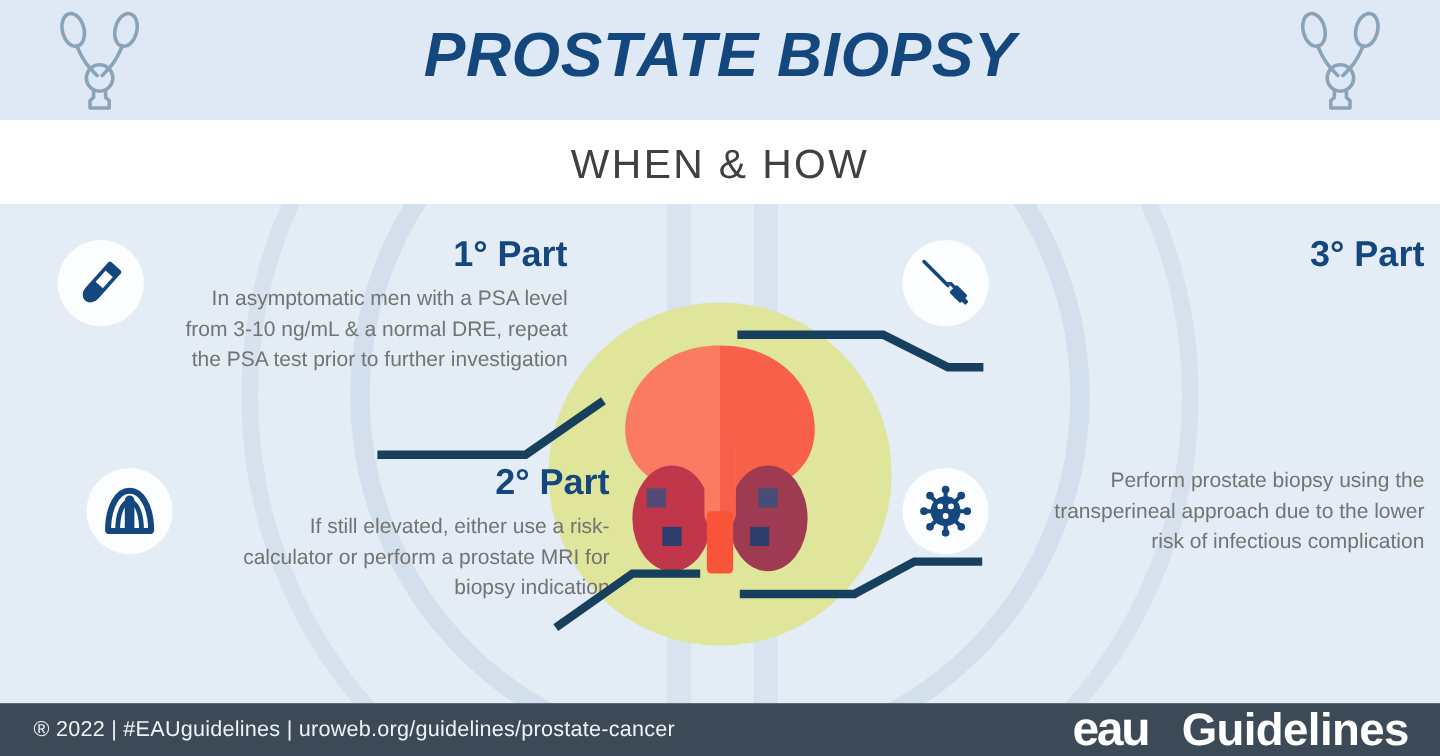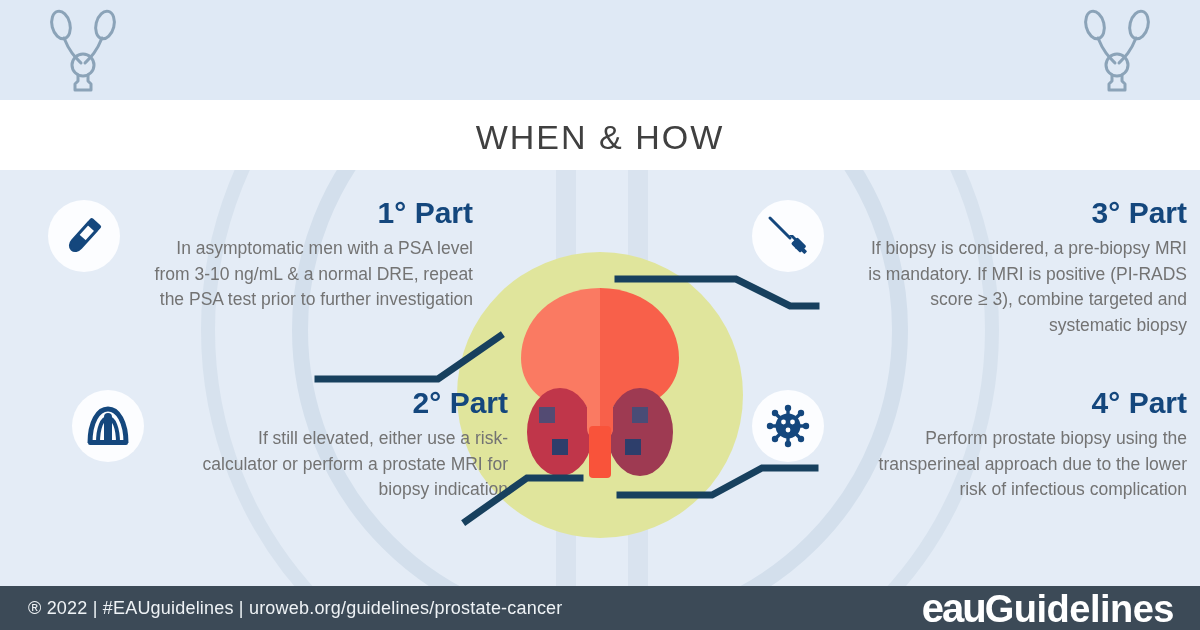--- a/index.html
+++ b/index.html
@@ -83,21 +83,21 @@
   .footer {
     position:absolute; left:0; bottom:0; width:1200px; height:44px;
     background:#3c4a57; z-index:6;
   }
   .footer-text {
     position:absolute; left:28px; top:50%; transform:translateY(-50%);
     color:#eef2f5; font-size:18px; font-weight:300; letter-spacing:0.2px;
   }
   .footer-logo {
     position:absolute; right:26px; top:50%; transform:translateY(-50%);
-    display:flex; align-items:baseline; color:#ffffff;
+    display:flex; align-items:baseline; color:#ffffff;gap:28px;
   }
   .logo-eau {
     font-size:40px; font-weight:bold; letter-spacing:-2px; line-height:1;
   }
   .logo-guidelines {
     font-size:38px; font-weight:700; letter-spacing:-0.5px; line-height:1;
   }
 </style>
 </head>
 <body>
@@ -139,20 +139,21 @@
         <ellipse cx="13" cy="17" rx="9" ry="14" transform="rotate(-14 13 17)"></ellipse>
         <ellipse cx="57" cy="17" rx="9" ry="14" transform="rotate(14 57 17)"></ellipse>
         <path d="M16 30 C22 45, 28 50, 33 55"></path>
         <path d="M54 30 C48 45, 42 50, 37 55"></path>
         <circle cx="35" cy="57" r="11"></circle>
         <path d="M30 67 L30 73 L27 76 L27 82 L43 82 L43 76 L40 73 L40 67"></path>
       </g>
     </svg>
   </div>
 
+  <div class="title">PROSTATE BIOPSY</div>
   <div class="subtitle-band"></div>
   <div class="subtitle">WHEN &amp; HOW</div>
 
   <div class="center-art">
     <svg width="290" height="290" viewBox="0 0 290 290">
       <circle cx="145" cy="145" r="143" fill="#e0e59c"></circle>
 
       <path d="M145 38 C96 38, 66 72, 66 108 C66 134, 84 152, 106 156 L145 156 Z" fill="#fa7a62"></path>
       <path d="M145 38 C194 38, 224 72, 224 108 C224 134, 206 152, 184 156 L145 156 Z" fill="#f8604a"></path>
 
@@ -217,21 +218,20 @@
       <div class="icon-circle">
         <svg width="46" height="46" viewBox="0 0 46 46">
           <line x1="5" y1="5" x2="25" y2="25" stroke="#14477d" stroke-width="3" stroke-linecap="round"></line>
           <path d="M24 22 L32 30 L30 36 L36 30 L28 22 Z" fill="#14477d"></path>
           <rect x="27" y="27" width="13" height="9" rx="1.5" fill="#14477d" transform="rotate(45 33 32)"></rect>
           <rect x="35" y="35" width="7" height="4" rx="1" fill="#14477d" transform="rotate(45 38 37)"></rect>
         </svg>
       </div>
       <div class="txt">
         <h2>3° Part</h2>
-        <p>If biopsy is considered, a pre-biopsy MRI is mandatory. If MRI is positive (PI-RADS score ≥ 3), combine targeted and systematic biopsy</p>
       </div>
     </div>
 
     <div class="block" id="b4">
       <div class="icon-circle">
         <svg width="44" height="44" viewBox="0 0 44 44">
           <g stroke="#14477d" stroke-width="3.4" stroke-linecap="round">
             <line x1="22" y1="22" x2="22" y2="4"></line>
             <line x1="22" y1="22" x2="22" y2="40"></line>
             <line x1="22" y1="22" x2="4" y2="22"></line>
@@ -253,21 +253,20 @@
             <circle cx="22" cy="22" r="12.5"></circle>
           </g>
           <g fill="#ffffff">
             <circle cx="17.5" cy="18" r="2.4"></circle>
             <circle cx="26.5" cy="18" r="2.4"></circle>
             <circle cx="22" cy="26" r="2.4"></circle>
           </g>
         </svg>
       </div>
       <div class="txt">
-        <h2>4° Part</h2>
         <p>Perform prostate biopsy using the transperineal approach due to the lower risk of infectious complication</p>
       </div>
     </div>
   </div>
 
   <div class="footer">
     <div class="footer-text">® 2022 | #EAUguidelines | uroweb.org/guidelines/prostate-cancer</div>
     <div class="footer-logo">
       <span class="logo-eau">eau</span>
       <span class="logo-guidelines">Guidelines</span>

